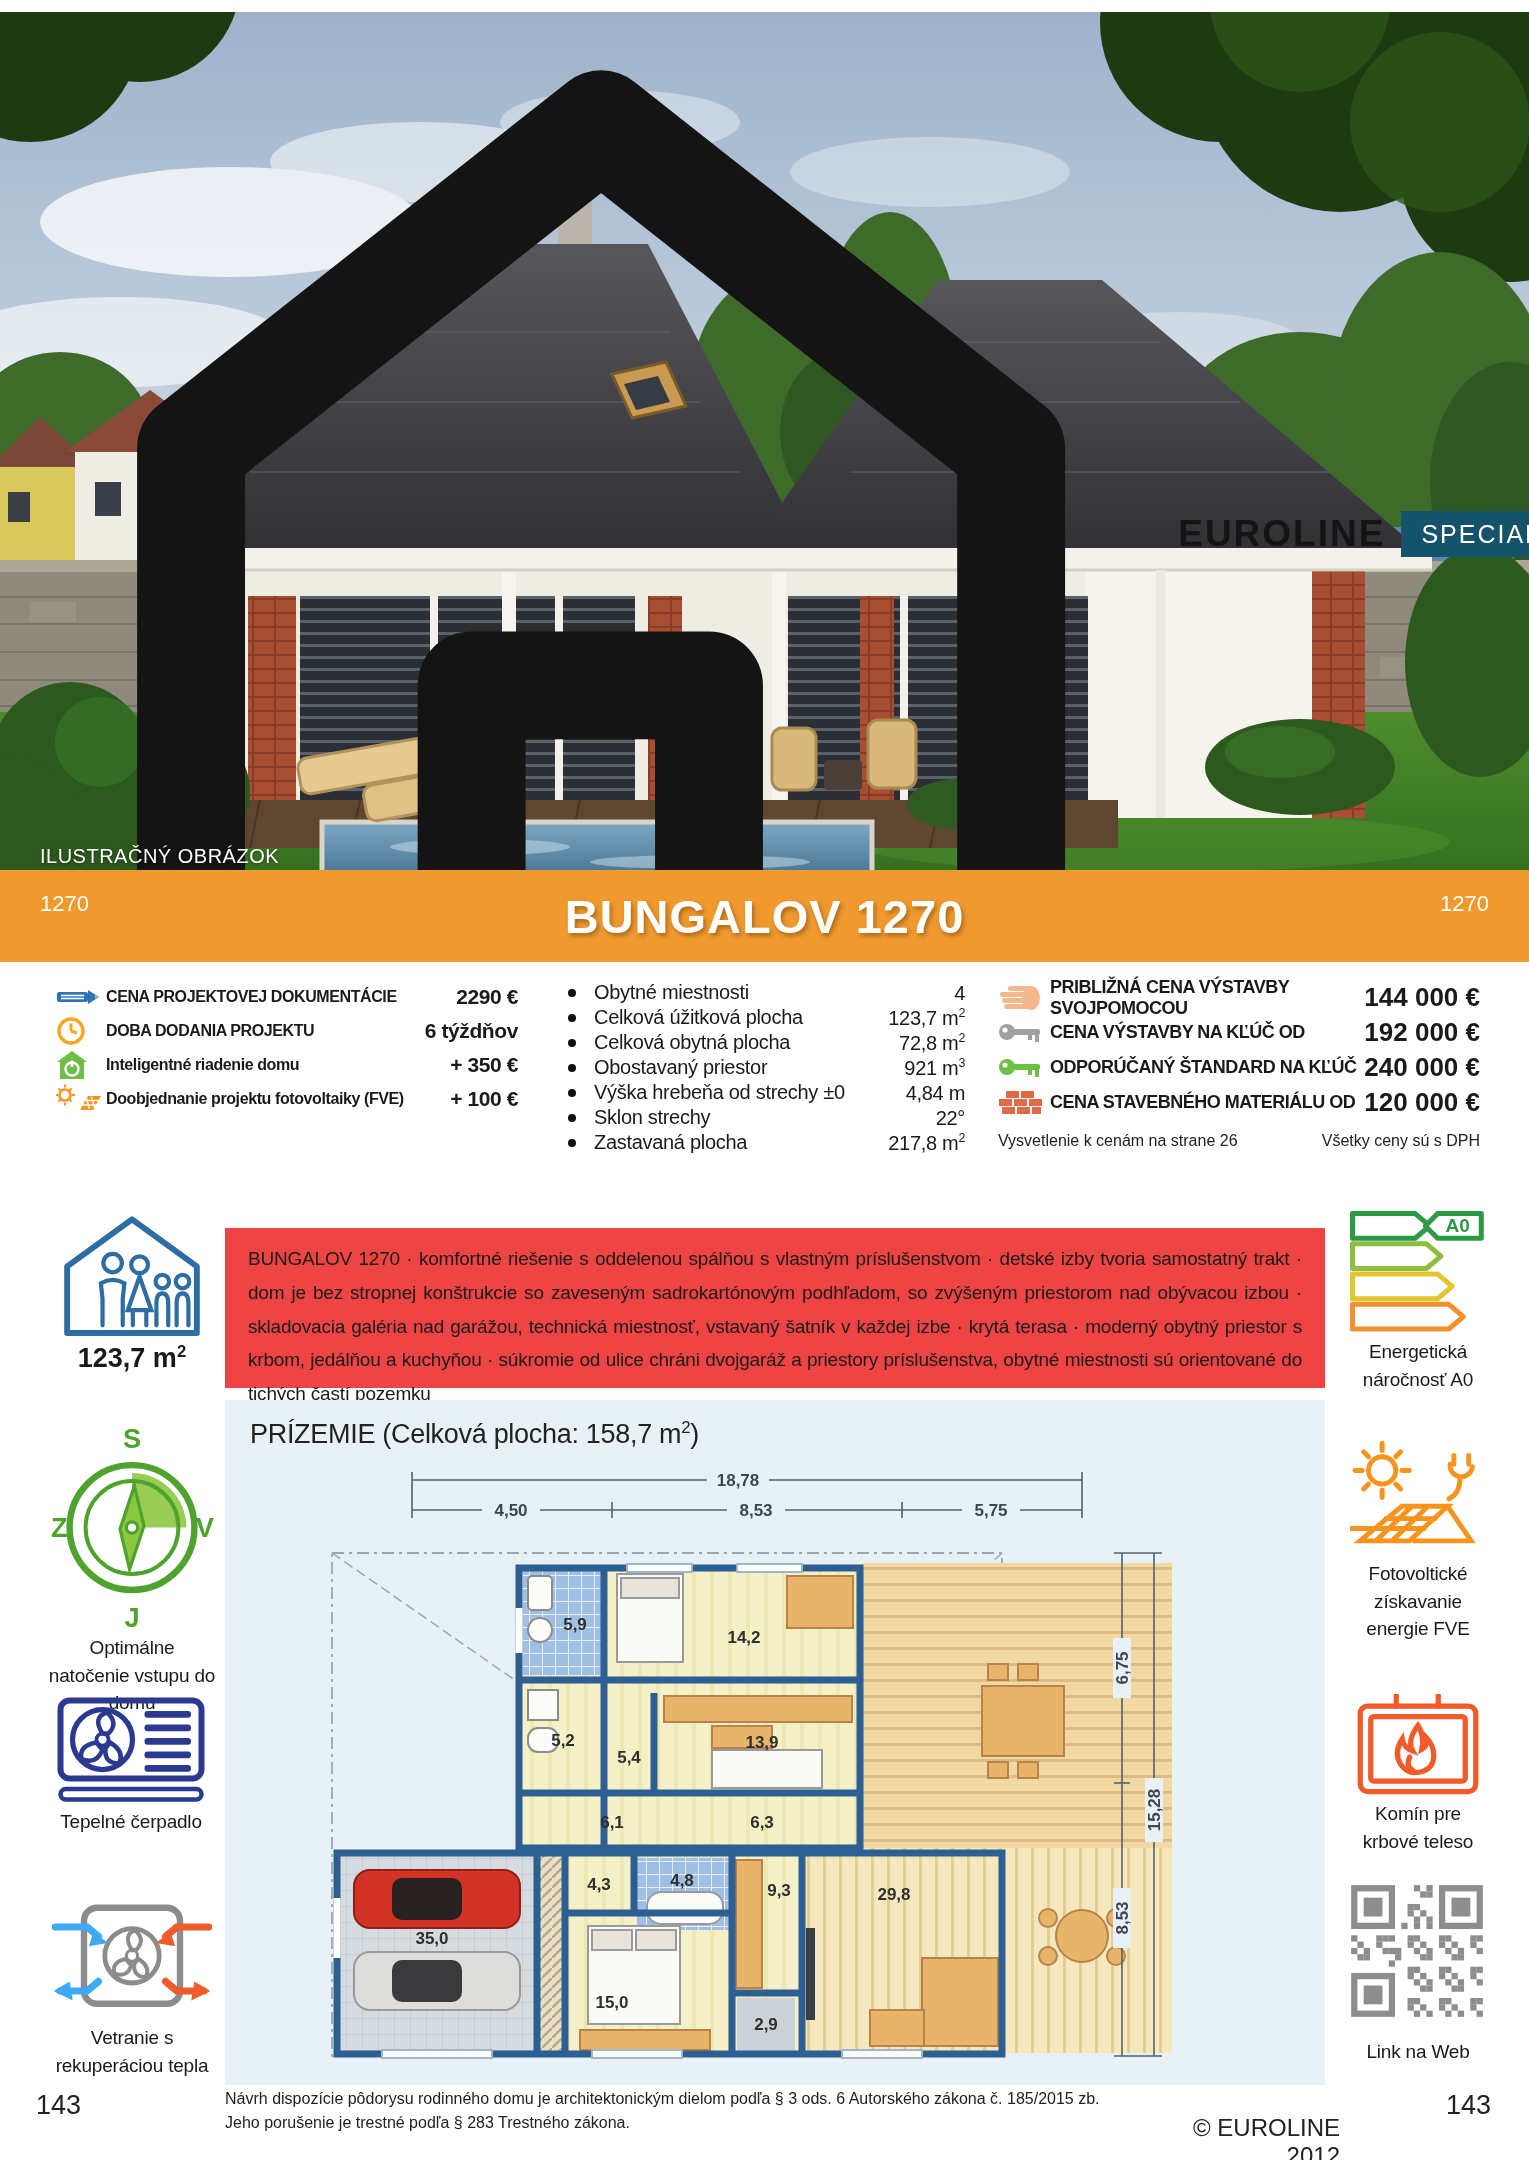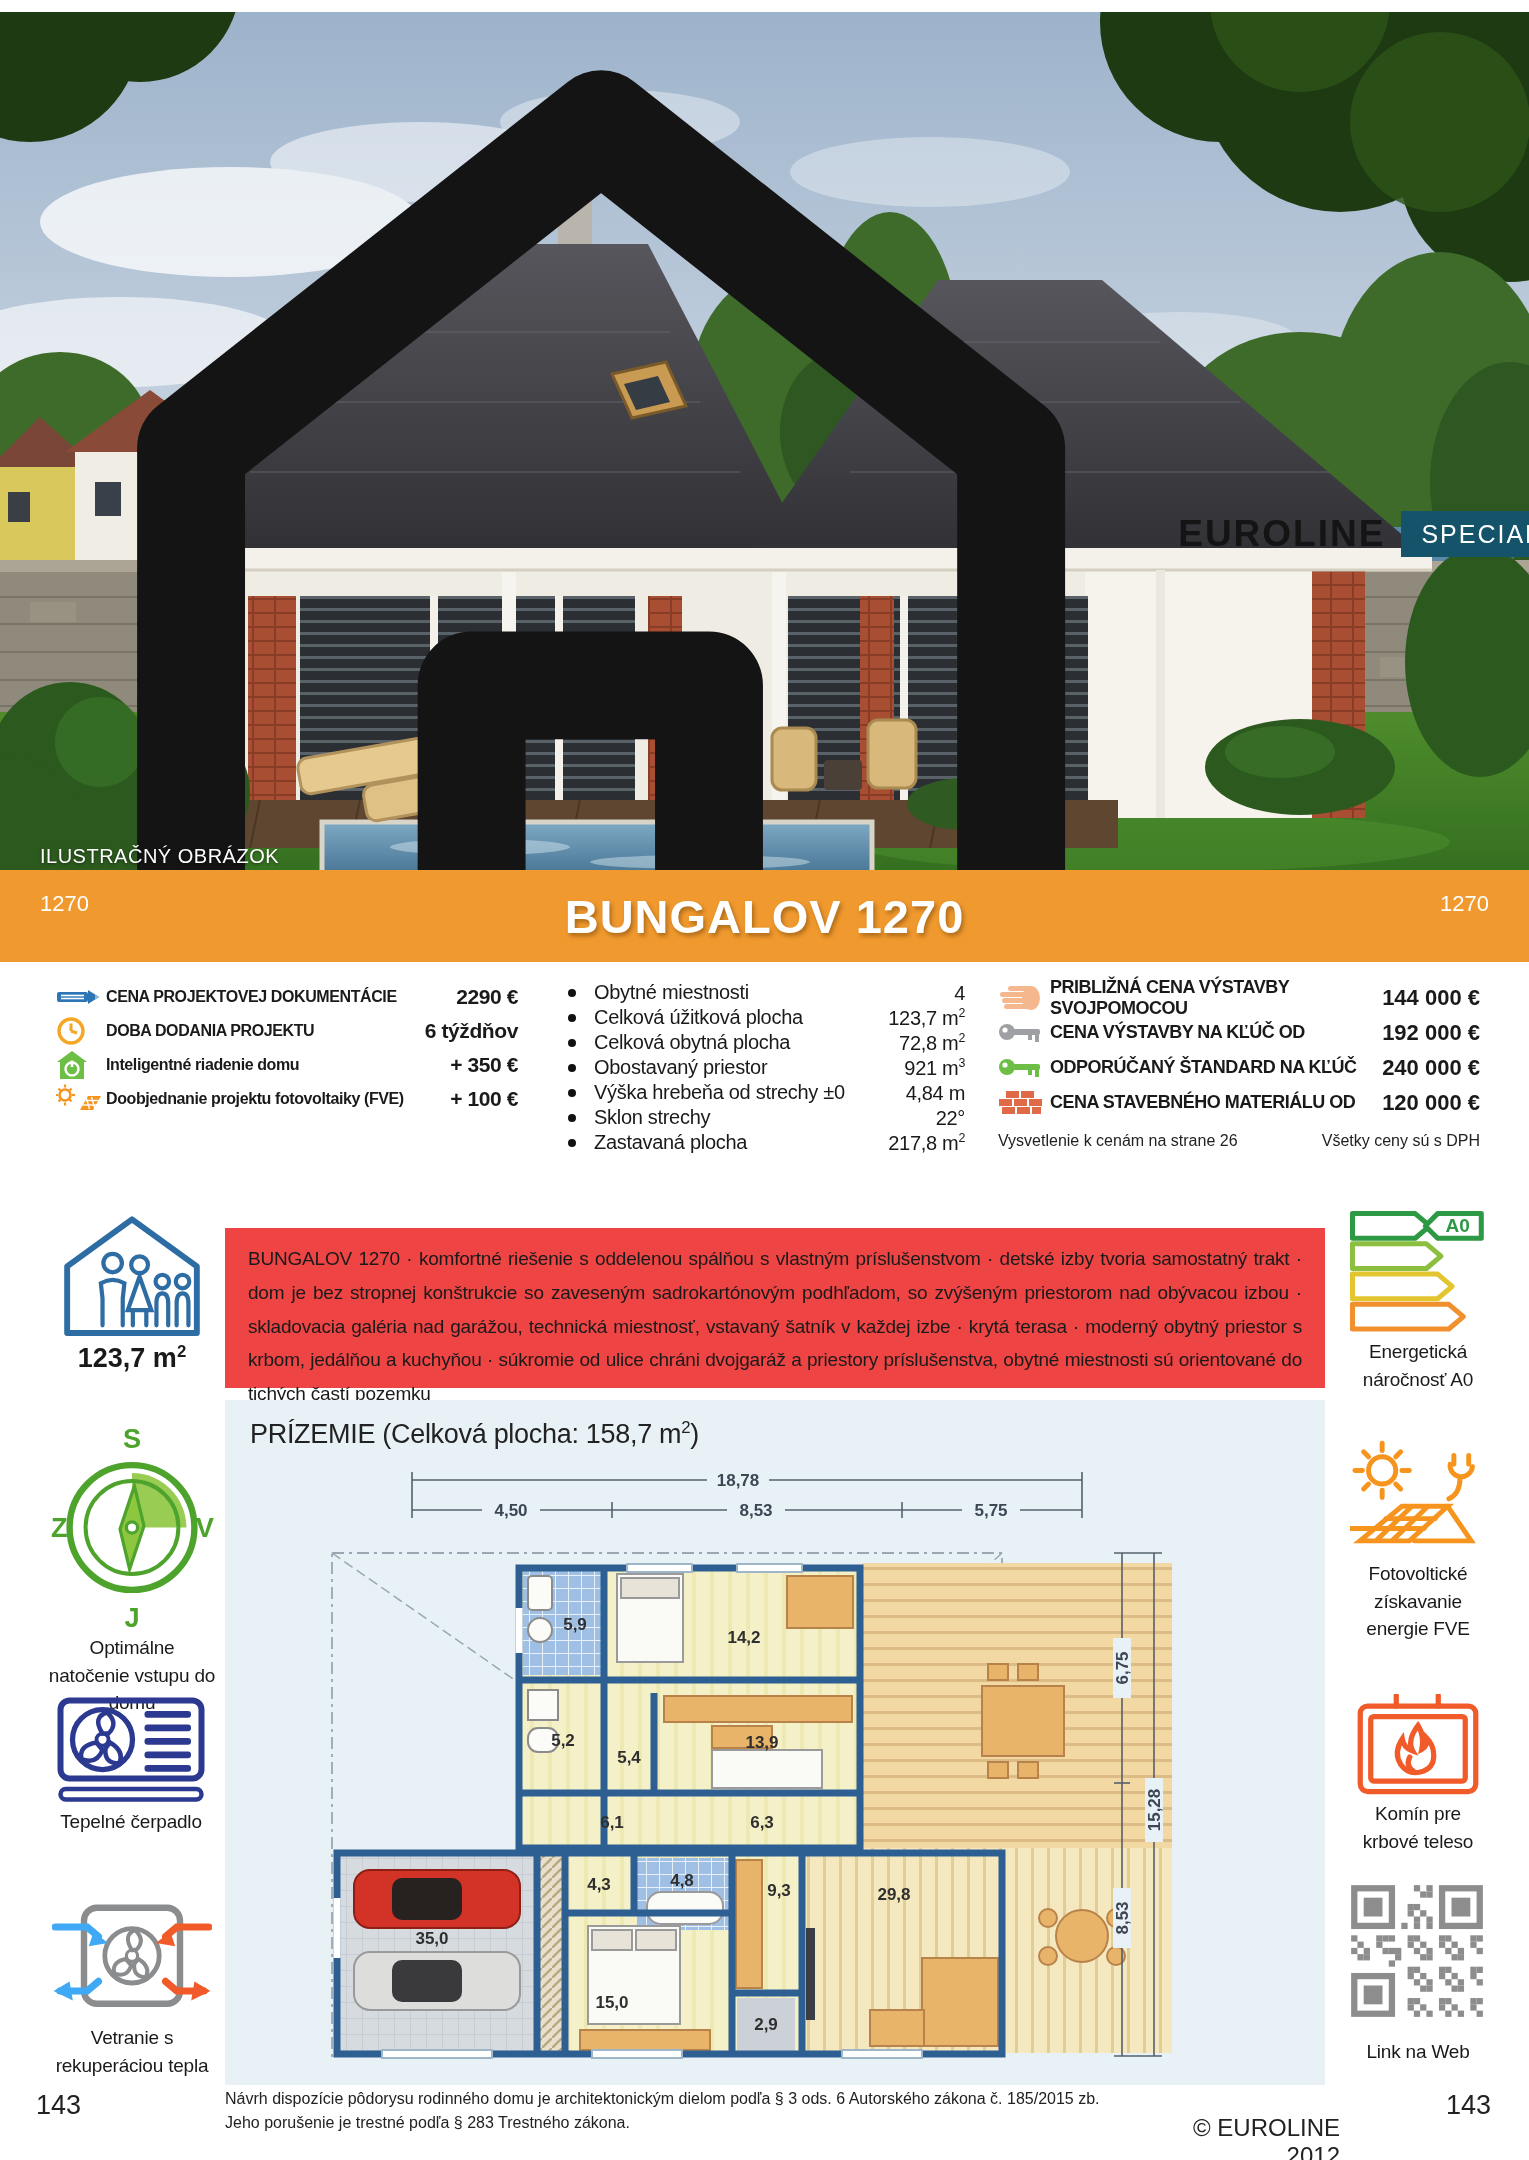--- a/index.html
+++ b/index.html
@@ -30,21 +30,21 @@
   .col2{left:560px;top:980px;width:405px;}
   .col2 .info-row{height:25px;font-size:20px;}
   .dot{width:8px;height:8px;border-radius:50%;background:#111;margin:0 18px 0 8px;flex:0 0 8px;}
   .col2 .lbl{letter-spacing:-.3px;}
   .col2 .val{margin-left:auto;letter-spacing:-.3px;white-space:nowrap;}
   sup{font-size:.62em;}
   .col3{left:998px;top:980px;width:482px;}
   .col3 .info-row{height:35px;}
   .col3 .ico{width:52px;flex:0 0 52px;display:flex;align-items:center;}
   .col3 .lbl{font-size:18px;font-weight:700;letter-spacing:-.5px;}
-  .col3 .val{margin-left:auto;font-size:22px;font-weight:800;white-space:nowrap;}
+  .col3 .val{margin-left:auto;font-size:26px;font-weight:800;white-space:nowrap;}
   .col3 .notes{display:flex;font-size:16px;margin-top:12px;color:#222;}
   .col3 .notes .n2{margin-left:auto;}
   
   .desc{left:225px;top:1228px;width:1100px;height:160px;background:#ef4444;box-sizing:border-box;padding:14px 23px;}
   .desc p{margin:0;font-size:19px;line-height:1.78;text-align:justify;letter-spacing:-.2px;}
   
   .side-label{text-align:center;font-size:19px;line-height:1.45;letter-spacing:-.2px;}
   .area-label{text-align:center;font-size:27px;font-weight:700;}
   
   .plan-box{left:225px;top:1400px;width:1100px;height:685px;background:#E8F1F6;}

